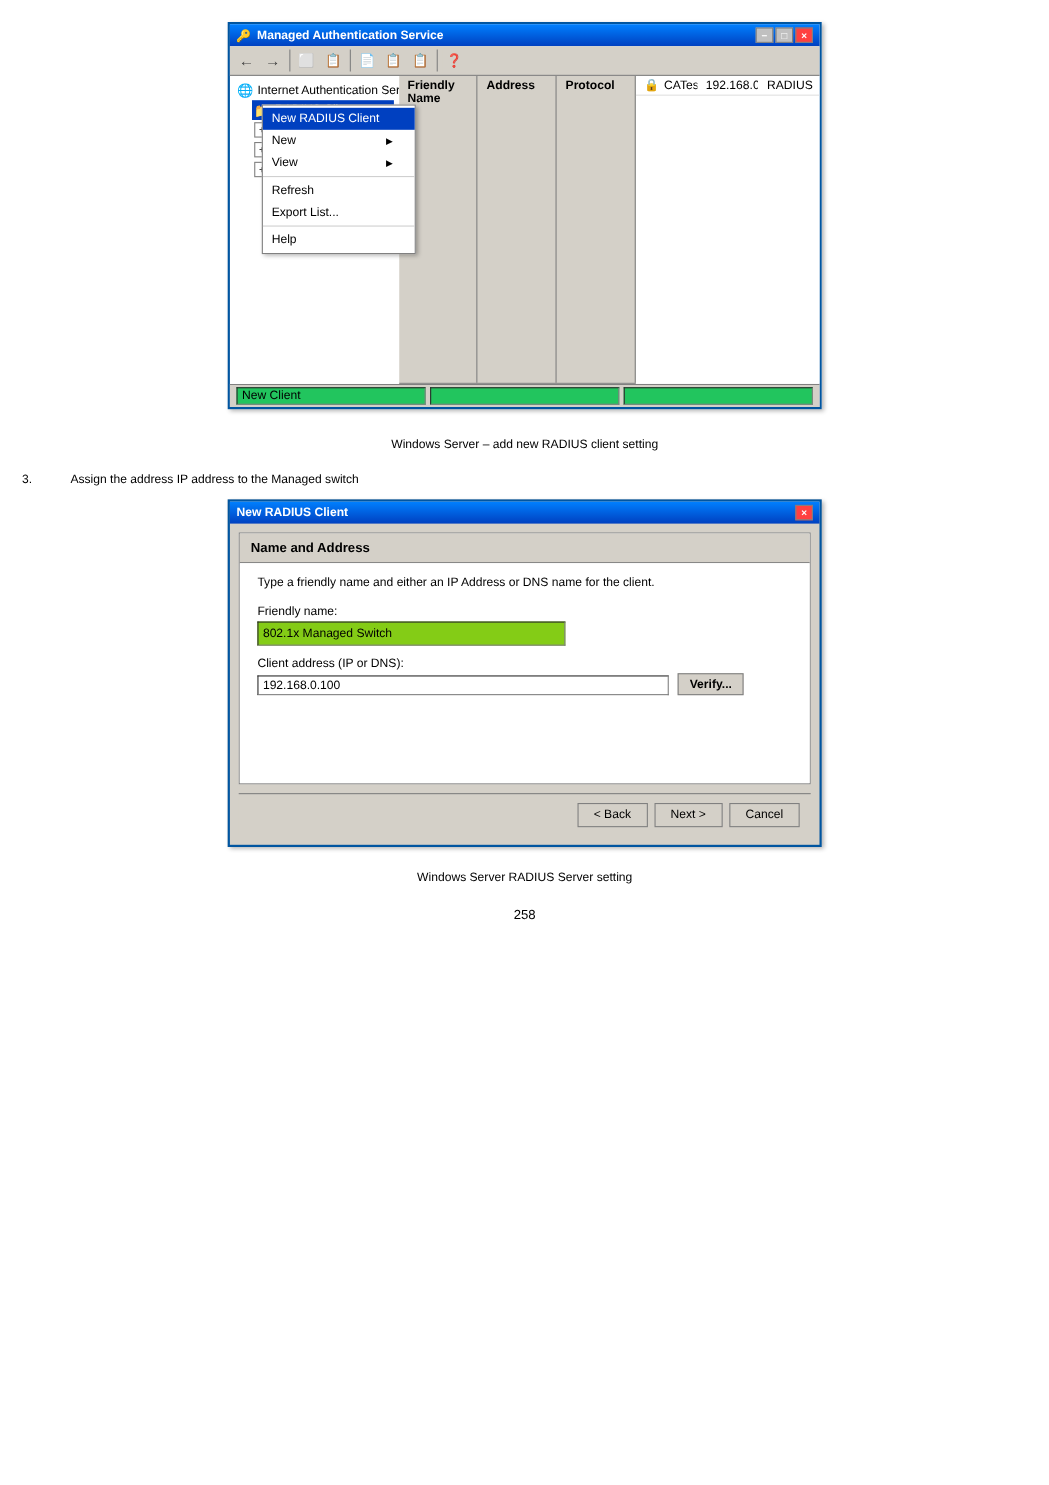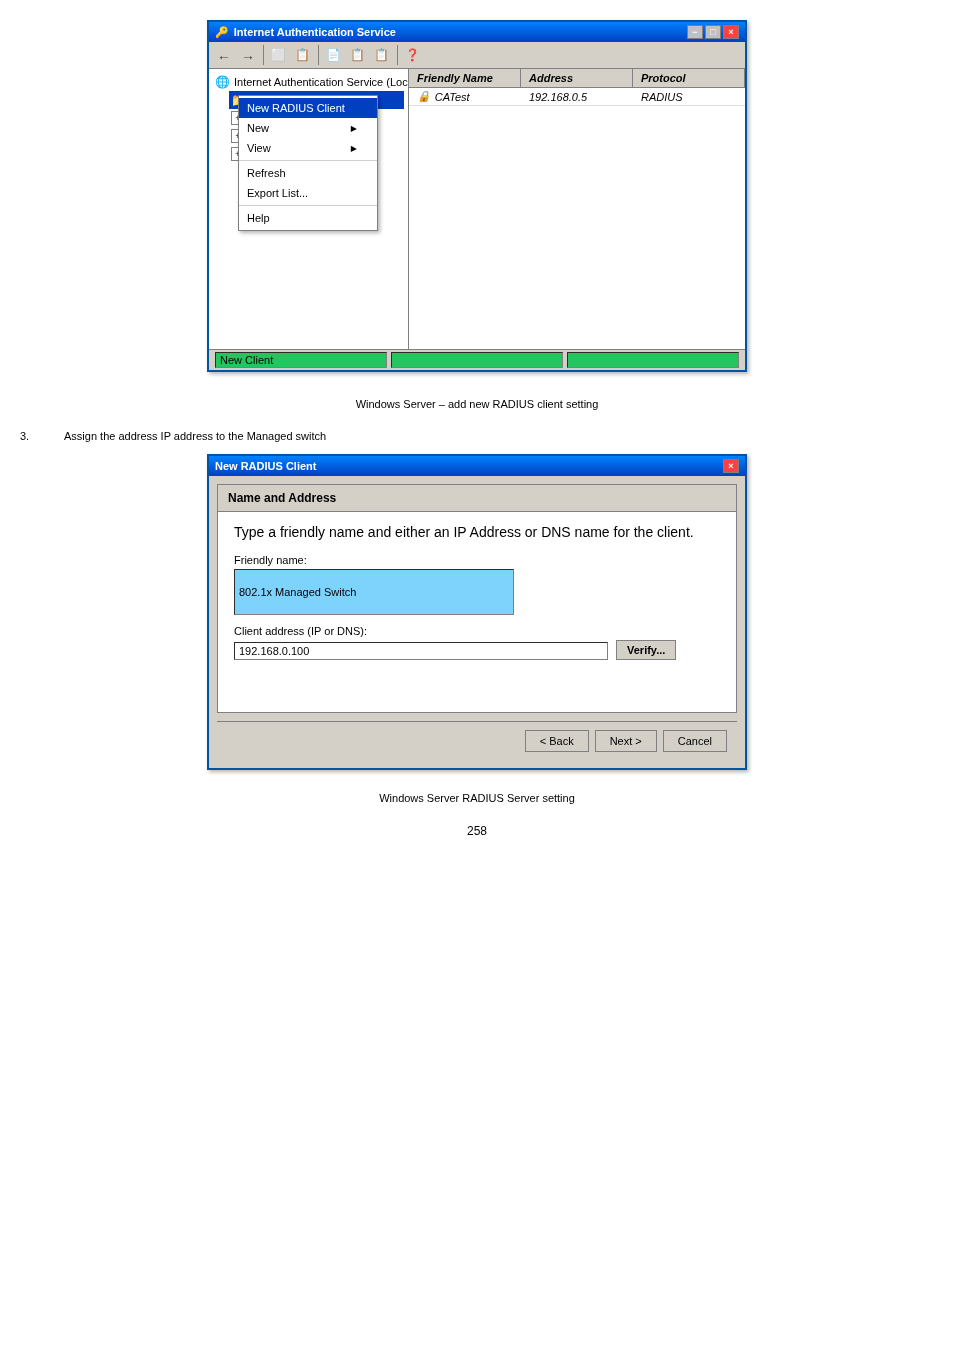--- a/index.html
+++ b/index.html
@@ -134,22 +134,21 @@
       justify-content: center;
       font-size: 12px;
     }
     .tree-icon.folder { color: #f0c040; }
     .tree-icon.globe { color: #4080f0; }
 
     .win-right {
       flex: 1;
       background: #ffffff;
       display: flex;
-      flex-direction: column;
-      font-style: italic;
+      flex-direction: row;
     }
     .win-list-header {
       display: flex;
       background: #d4d0c8;
       border-bottom: 1px solid #808080;
     }
     .win-list-header-cell {
       padding: 3px 8px;
       border-right: 1px solid #808080;
       font-weight: bold;
@@ -276,36 +275,36 @@
       padding: 6px 10px;
       font-weight: bold;
       font-size: 12px;
       border-bottom: 1px solid #808080;
     }
     .radius-section-body {
       padding: 12px 16px;
       background: #ffffff;
     }
     .radius-description {
-      font-size: 14px;
+      font-size: 11px;
       margin-bottom: 14px;
       color: #000;
     }
     .form-row {
       margin-bottom: 10px;
     }
     .form-label {
       display: block;
       margin-bottom: 3px;
       font-size: 11px;
     }
     .form-input {
       border: 1px inset #808080;
-      background: #7dd3fc;
-      padding: 16px 4px;
+      background: #84cc16;
+      padding: 4px 4px;
       font-size: 11px;
       font-family: 'Tahoma', 'Arial', sans-serif;
     }
     .form-input-wide {
       width: 280px;
     }
     .form-row-inline {
       display: flex;
       align-items: flex-end;
       gap: 8px;
@@ -368,21 +367,21 @@
 </head>
 <body>
 
 <div class="top-section">
   <div>
     <div class="win-dialog">
 
       <div class="win-title-bar">
         <div class="title-left">
           <span>🔑</span>
-          <span>Internet Authentication Service</span>
+          <span>Managed Authentication Service</span>
         </div>
         <div class="win-title-controls">
           <div class="win-btn">−</div>
           <div class="win-btn">□</div>
           <div class="win-btn" style="background:#ff4040;color:white;">×</div>
         </div>
       </div>
 
 
       <div class="win-toolbar">

